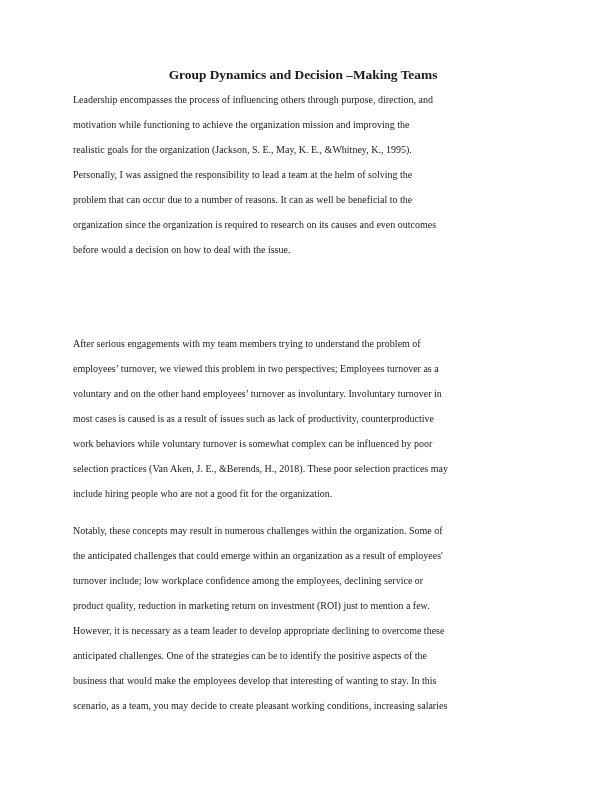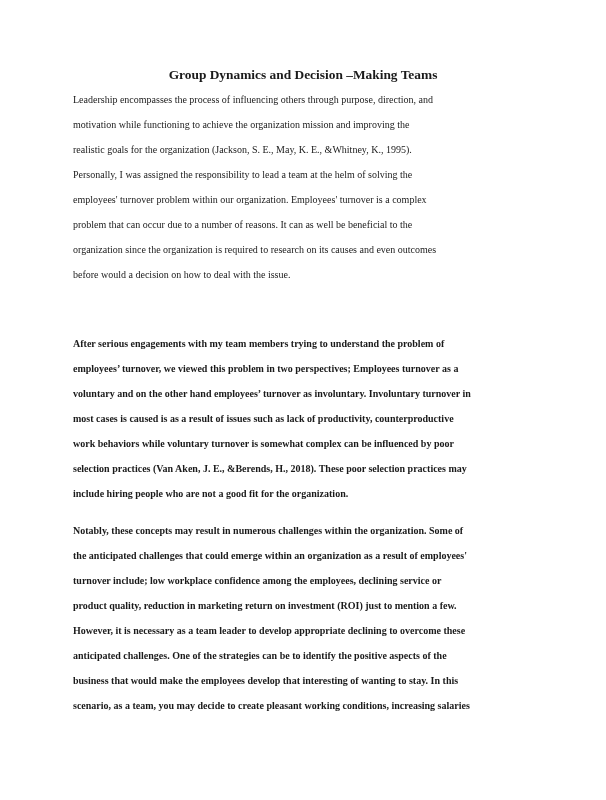--- a/index.html
+++ b/index.html
@@ -42,35 +42,34 @@
       font-size: 10px;
       margin: 0;
     }
     .line {
       display: block;
       height: 25px;
       line-height: 25px;
       white-space: nowrap;
     }
     #p1 { top: 87px; }
-    #p2 { top: 331px; font-weight: bold; }
-    #p3 { top: 518px; font-weight: bold; }
+    #p2 { top: 331px; }
+    #p3 { top: 518px; }
   </style>
 </head>
 <body>
 
 <div class="page">
   <div class="title">Group Dynamics and Decision –Making Teams</div>
 
   <div class="para" id="p1">
     <span class="line">Leadership encompasses the process of influencing others through purpose, direction, and</span>
     <span class="line">motivation while functioning to achieve the organization mission and improving the</span>
     <span class="line">realistic goals for the organization (Jackson, S. E., May, K. E., &amp;Whitney, K., 1995).</span>
     <span class="line">Personally, I was assigned the responsibility to lead a team at the helm of solving the</span>
-    <span class="line">employees' turnover problem within our organization. Employees' turnover is a complex</span>
     <span class="line">problem that can occur due to a number of reasons. It can as well be beneficial to the</span>
     <span class="line">organization since the organization is required to research on its causes and even outcomes</span>
     <span class="line">before would a decision on how to deal with the issue.</span>
   </div>
 
   <div class="para" id="p2">
     <span class="line">After serious engagements with my team members trying to understand the problem of</span>
     <span class="line">employees’ turnover, we viewed this problem in two perspectives; Employees turnover as a</span>
     <span class="line">voluntary and on the other hand employees’ turnover as involuntary. Involuntary turnover in</span>
     <span class="line">most cases is caused is as a result of issues such as lack of productivity, counterproductive</span>

